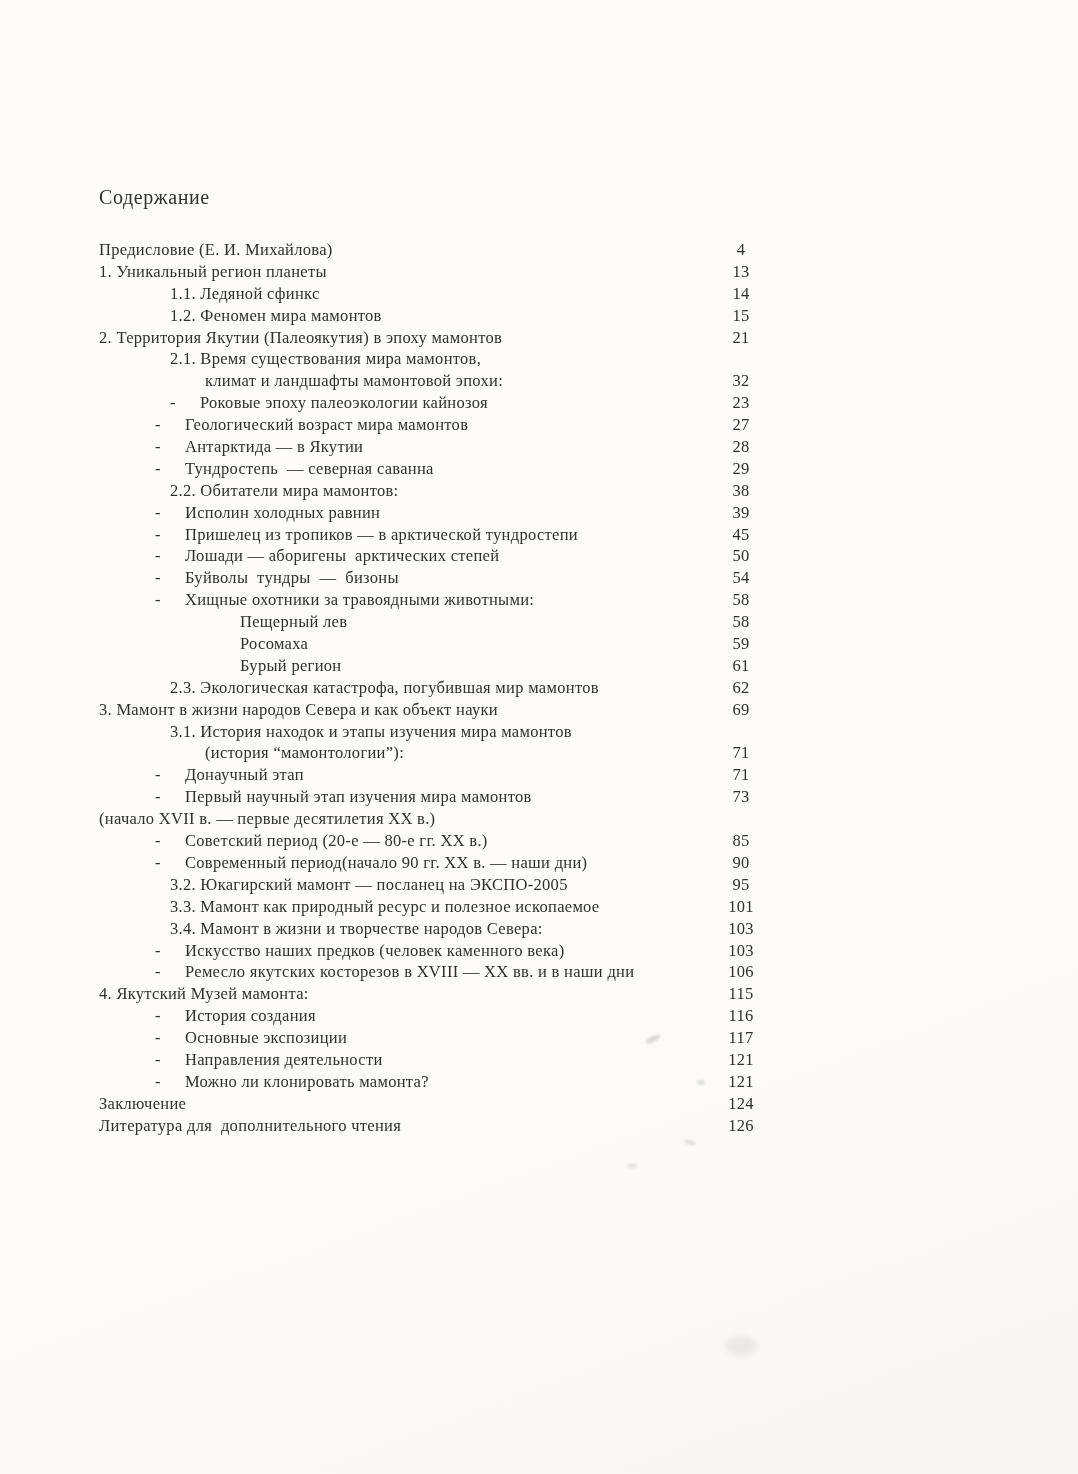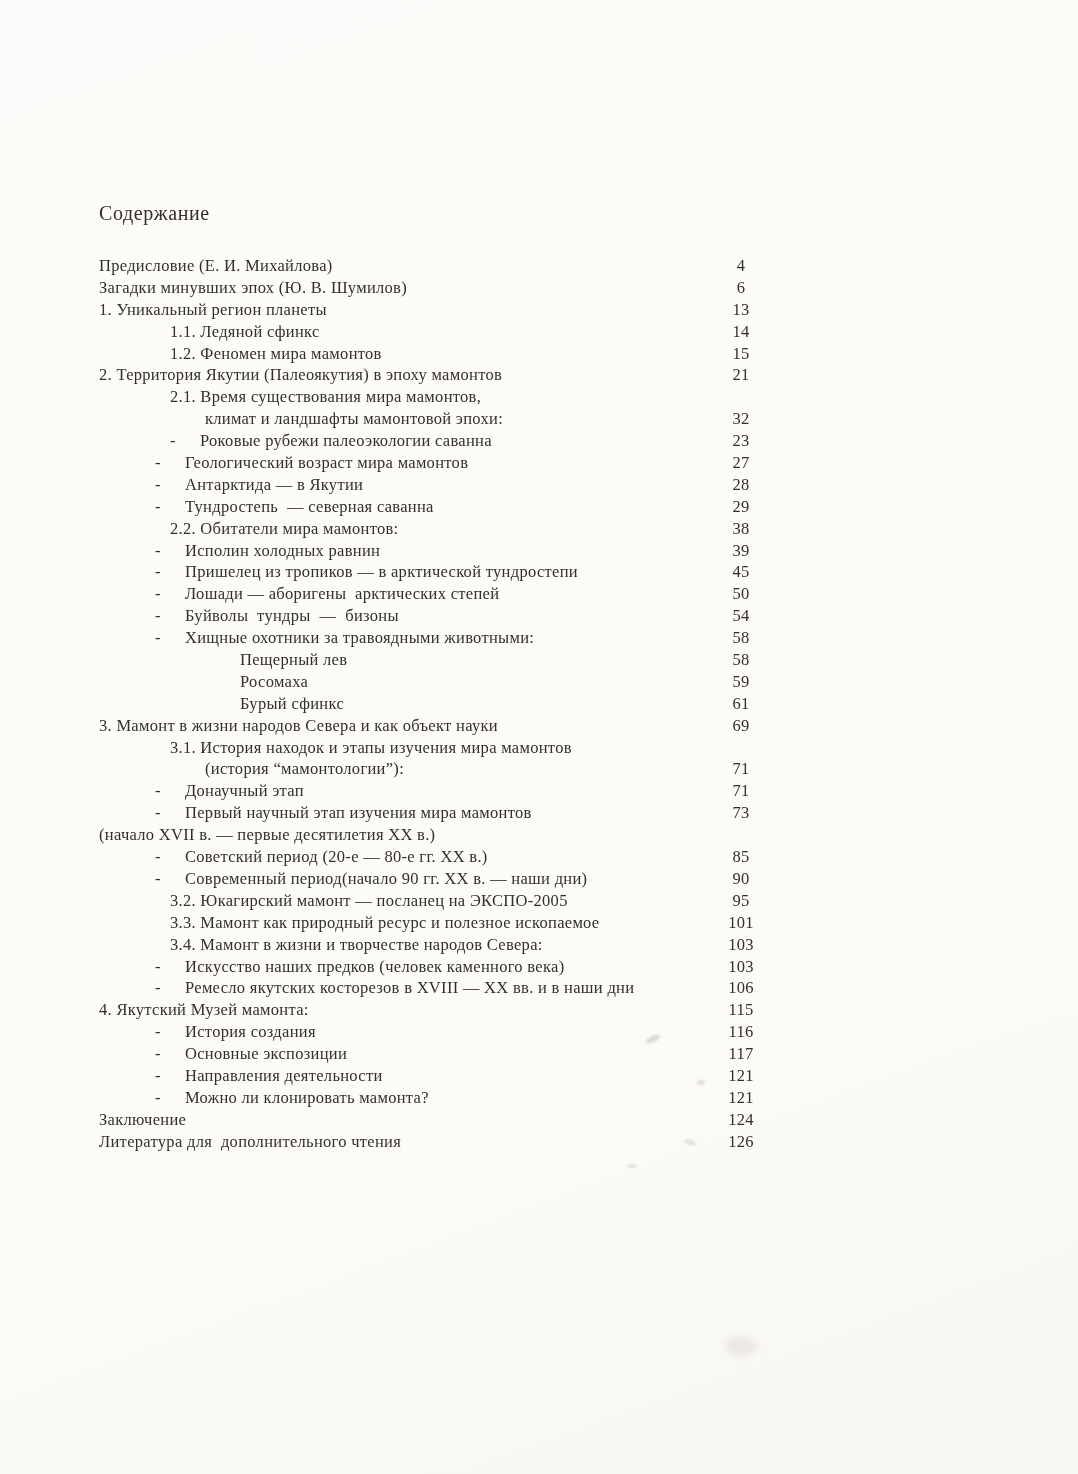--- a/index.html
+++ b/index.html
@@ -13,21 +13,21 @@
     width: 1078px;
     height: 1474px;
     margin: 0 auto;
     background: linear-gradient(160deg, #fdfcfa 0%, #fcfbf8 70%, #f8f6f1 100%);
     overflow: hidden;
     color: #33302b;
   }
   .toc {
     position: absolute;
     left: 99px;
-    top: 202px;
+    top: 186px;
     width: 664px;
   }
   .toc-title {
     font-size: 20px;
     letter-spacing: 0.6px;
     color: #33302b;
     margin: 0 0 30px 0;
     font-weight: normal;
   }
   .toc-list {
@@ -78,40 +78,40 @@
   .art5 { left: 725px; top: 1336px; width: 32px; height: 20px; background: rgba(120,110,98,.10); filter: blur(3px); }
 </style>
 </head>
 <body>
 
 <div class="page">
   <div class="toc">
     <h1 class="toc-title">Содержание</h1>
     <div class="toc-list">
         <div class="toc-row ind0"><span class="entry-text">Предисловие (Е. И. Михайлова)</span><span class="page-num">4</span></div>
-        <div class="toc-row ind0"><span class="entry-text">Загадки минувших эпох (Ю. В. Шумилов)</span><span class="page-num">6</span></div>
         <div class="toc-row ind0"><span class="entry-text">1. Уникальный регион планеты</span><span class="page-num">13</span></div>
         <div class="toc-row ind2"><span class="entry-text">1.1. Ледяной сфинкс</span><span class="page-num">14</span></div>
         <div class="toc-row ind2"><span class="entry-text">1.2. Феномен мира мамонтов</span><span class="page-num">15</span></div>
         <div class="toc-row ind0"><span class="entry-text">2. Территория Якутии (Палеоякутия) в эпоху мамонтов</span><span class="page-num">21</span></div>
         <div class="toc-row ind2"><span class="entry-text">2.1. Время существования мира мамонтов,</span><span class="page-num"></span></div>
         <div class="toc-row ind3"><span class="entry-text">климат и ландшафты мамонтовой эпохи:</span><span class="page-num">32</span></div>
-        <div class="toc-row ind2"><span class="prefix">-</span><span class="entry-text">Роковые рубежи палеоэкологии саванна</span><span class="page-num">23</span></div>
+        <div class="toc-row ind2"><span class="prefix">-</span><span class="entry-text">Роковые эпоху палеоэкологии кайнозоя</span><span class="page-num">23</span></div>
         <div class="toc-row ind1"><span class="prefix">-</span><span class="entry-text">Геологический возраст мира мамонтов</span><span class="page-num">27</span></div>
         <div class="toc-row ind1"><span class="prefix">-</span><span class="entry-text">Антарктида — в Якутии</span><span class="page-num">28</span></div>
         <div class="toc-row ind1"><span class="prefix">-</span><span class="entry-text">Тундростепь  — северная саванна</span><span class="page-num">29</span></div>
         <div class="toc-row ind2"><span class="entry-text">2.2. Обитатели мира мамонтов:</span><span class="page-num">38</span></div>
         <div class="toc-row ind1"><span class="prefix">-</span><span class="entry-text">Исполин холодных равнин</span><span class="page-num">39</span></div>
         <div class="toc-row ind1"><span class="prefix">-</span><span class="entry-text">Пришелец из тропиков — в арктической тундростепи</span><span class="page-num">45</span></div>
         <div class="toc-row ind1"><span class="prefix">-</span><span class="entry-text">Лошади — аборигены  арктических степей</span><span class="page-num">50</span></div>
         <div class="toc-row ind1"><span class="prefix">-</span><span class="entry-text">Буйволы  тундры  —  бизоны</span><span class="page-num">54</span></div>
         <div class="toc-row ind1"><span class="prefix">-</span><span class="entry-text">Хищные охотники за травоядными животными:</span><span class="page-num">58</span></div>
         <div class="toc-row ind4"><span class="entry-text">Пещерный лев</span><span class="page-num">58</span></div>
         <div class="toc-row ind4"><span class="entry-text">Росомаха</span><span class="page-num">59</span></div>
-        <div class="toc-row ind4"><span class="entry-text">Бурый сфинкс</span><span class="page-num">61</span></div>
+        <div class="toc-row ind4"><span class="entry-text">Бурый регион</span><span class="page-num">61</span></div>
+        <div class="toc-row ind2"><span class="entry-text">2.3. Экологическая катастрофа, погубившая мир мамонтов</span><span class="page-num">62</span></div>
         <div class="toc-row ind0"><span class="entry-text">3. Мамонт в жизни народов Севера и как объект науки</span><span class="page-num">69</span></div>
         <div class="toc-row ind2"><span class="entry-text">3.1. История находок и этапы изучения мира мамонтов</span><span class="page-num"></span></div>
         <div class="toc-row ind3"><span class="entry-text">(история “мамонтологии”):</span><span class="page-num">71</span></div>
         <div class="toc-row ind1"><span class="prefix">-</span><span class="entry-text">Донаучный этап</span><span class="page-num">71</span></div>
         <div class="toc-row ind1"><span class="prefix">-</span><span class="entry-text">Первый научный этап изучения мира мамонтов</span><span class="page-num">73</span></div>
         <div class="toc-row ind0"><span class="entry-text">(начало XVII в. — первые десятилетия XX в.)</span><span class="page-num"></span></div>
         <div class="toc-row ind1"><span class="prefix">-</span><span class="entry-text">Советский период (20-е — 80-е гг. XX в.)</span><span class="page-num">85</span></div>
         <div class="toc-row ind1"><span class="prefix">-</span><span class="entry-text">Современный период(начало 90 гг. XX в. — наши дни)</span><span class="page-num">90</span></div>
         <div class="toc-row ind2"><span class="entry-text">3.2. Юкагирский мамонт — посланец на ЭКСПО-2005</span><span class="page-num">95</span></div>
         <div class="toc-row ind2"><span class="entry-text">3.3. Мамонт как природный ресурс и полезное ископаемое</span><span class="page-num">101</span></div>

